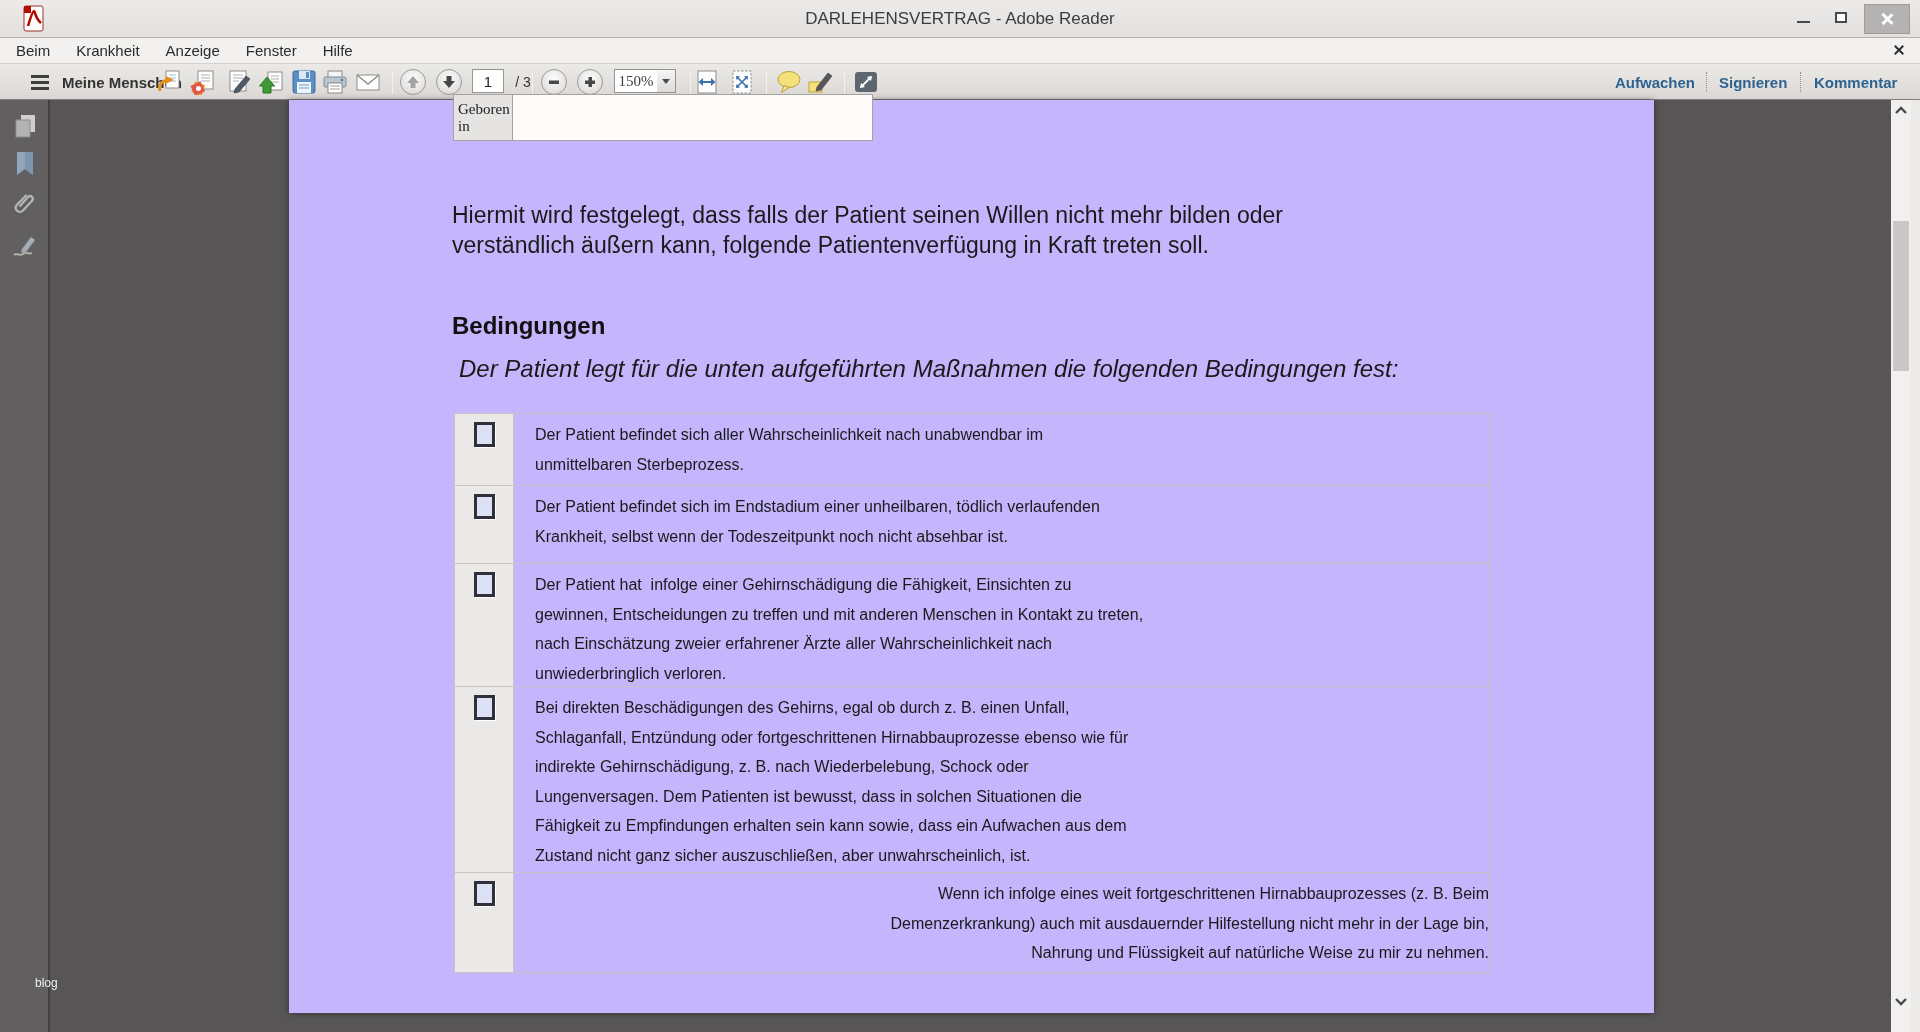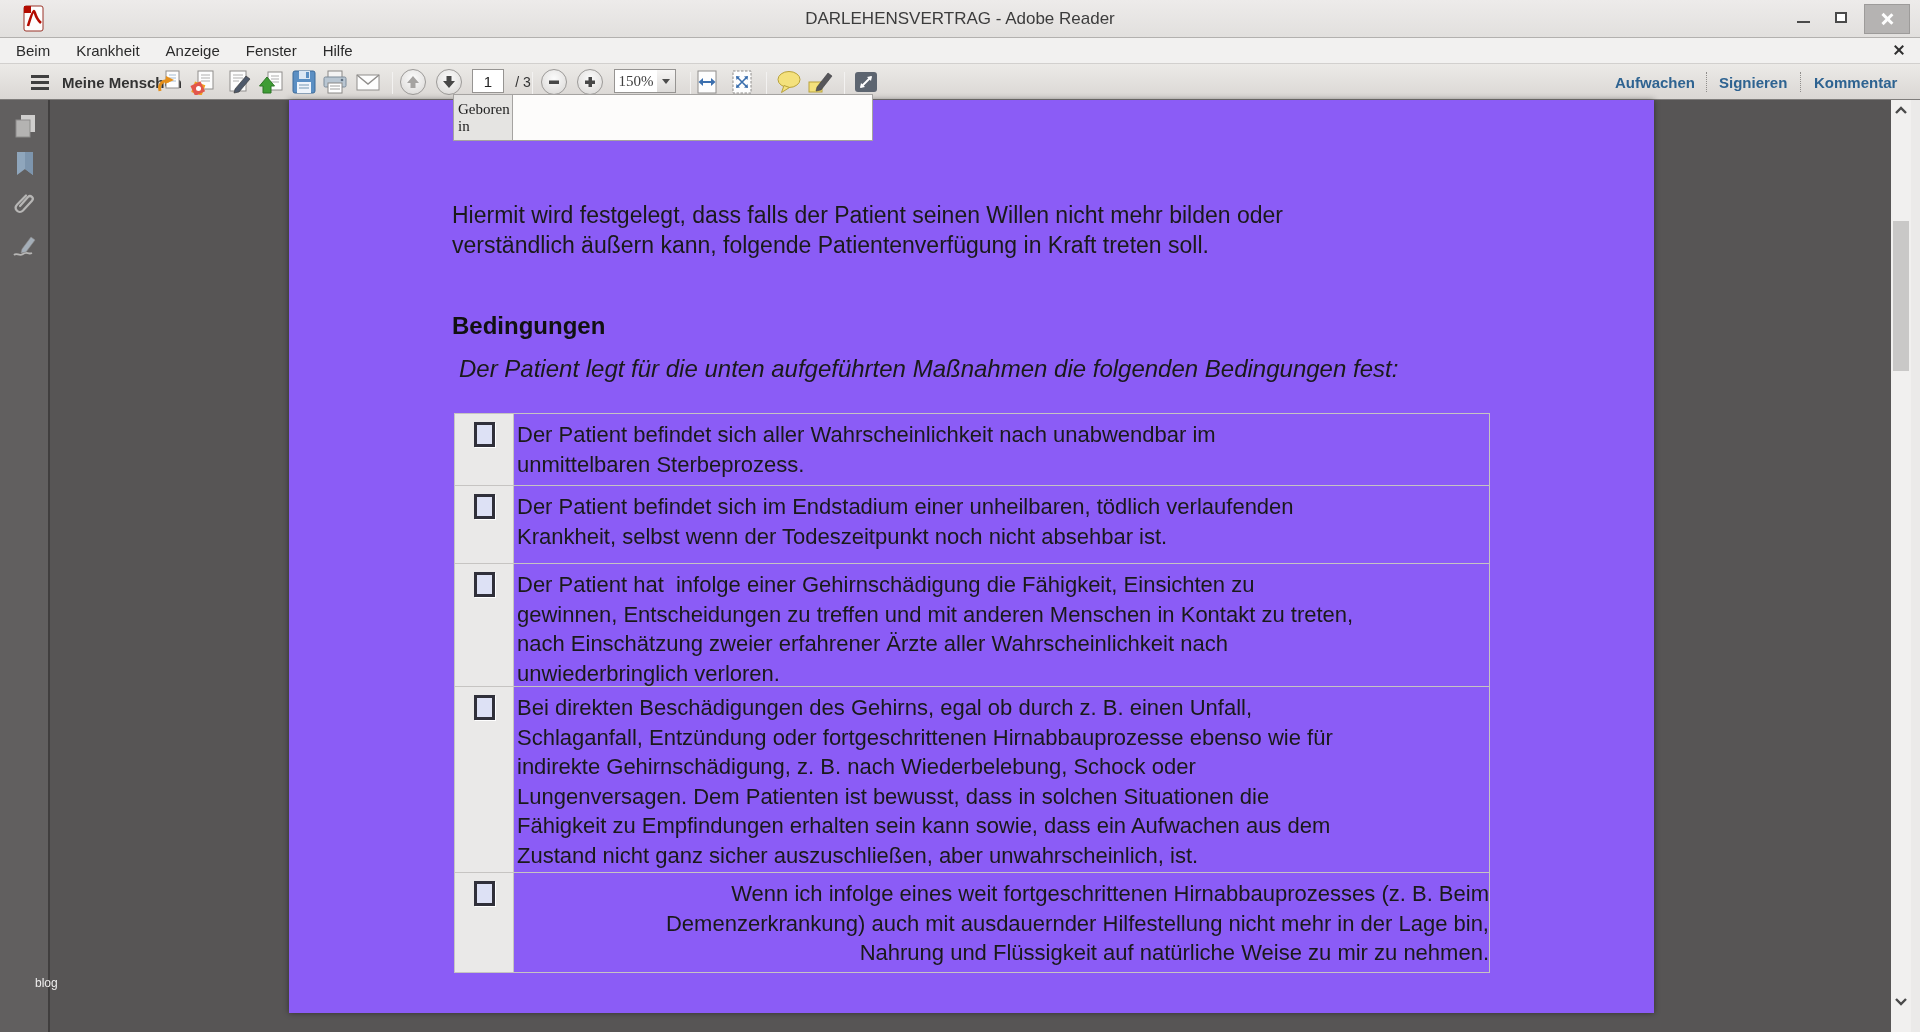--- a/index.html
+++ b/index.html
@@ -76,21 +76,21 @@
 
   
   .vscroll { position:absolute; left:1891px; top:100px; width:20px; height:932px; background:#f1f0ef; }
   .vscroll-edge { position:absolute; left:1911px; top:100px; width:9px; height:932px; background:#ebeae9; }
   .scroll-arrow { position:absolute; left:1894px; width:14px; height:14px; }
   .scroll-thumb { position:absolute; left:1893px; top:221px; width:16px; height:150px;
                   background:#c9c8c7; }
 
   
   .page { position:absolute; left:289px; top:100px; width:1365px; height:913px;
-          background:#8b5cf6; box-shadow:0 0 6px rgba(0,0,0,.45); }
+          background:#c4b5fd; box-shadow:0 0 6px rgba(0,0,0,.45); }
 
   .geboren-table { position:absolute; left:164px; top:-6px; width:420px; height:47px;
                    display:flex; border:1px solid #a5a3a1; }
   .geboren-label { width:59px; background:#e5e4e2; border-right:1px solid #a5a3a1;
                    font-family:"Liberation Serif", serif; font-size:15px; line-height:17px;
                    color:#1c1c1c; padding:6px 3px 0 4px; }
   .geboren-value { flex:1; background:#fdfcfb; }
 
   .intro-par { position:absolute; left:163px; top:100px; width:1050px; font-size:23px;
                line-height:30px; color:#1a1a1a; white-space:pre; }
@@ -100,21 +100,21 @@
                    color:#1a1a1a; white-space:pre;font-style:italic; }
 
   .cond-table { position:absolute; left:165px; top:313px; width:1036px;
                 border:1px solid #c6c4c2; }
   .cond-row { display:flex; border-bottom:1px solid #c6c4c2; }
   .cond-row:last-child { border-bottom:none;text-align:right; }
   .check-cell { width:59px; background:#eae9e8; border-right:1px solid #c6c4c2;
                 display:flex; justify-content:center; }
   .checkbox { width:21px; height:25px; margin-top:8px; background:#dde1f5;
               border:3px solid #30303a; box-shadow:1px 1px 0 #ffffff; cursor:pointer; }
-  .cond-text { flex:1; padding:6px 0 0 3px; font-size:22px; line-height:29.5px;
+  .cond-text { flex:1; padding:6px 0 0 21px; font-size:16px; line-height:29.5px;
                color:#1a1a1a; white-space:pre; }
 
   svg { display:block; }
 </style>
 </head>
 <body>
 
 <div id="app">
 
   <div class="titlebar">

